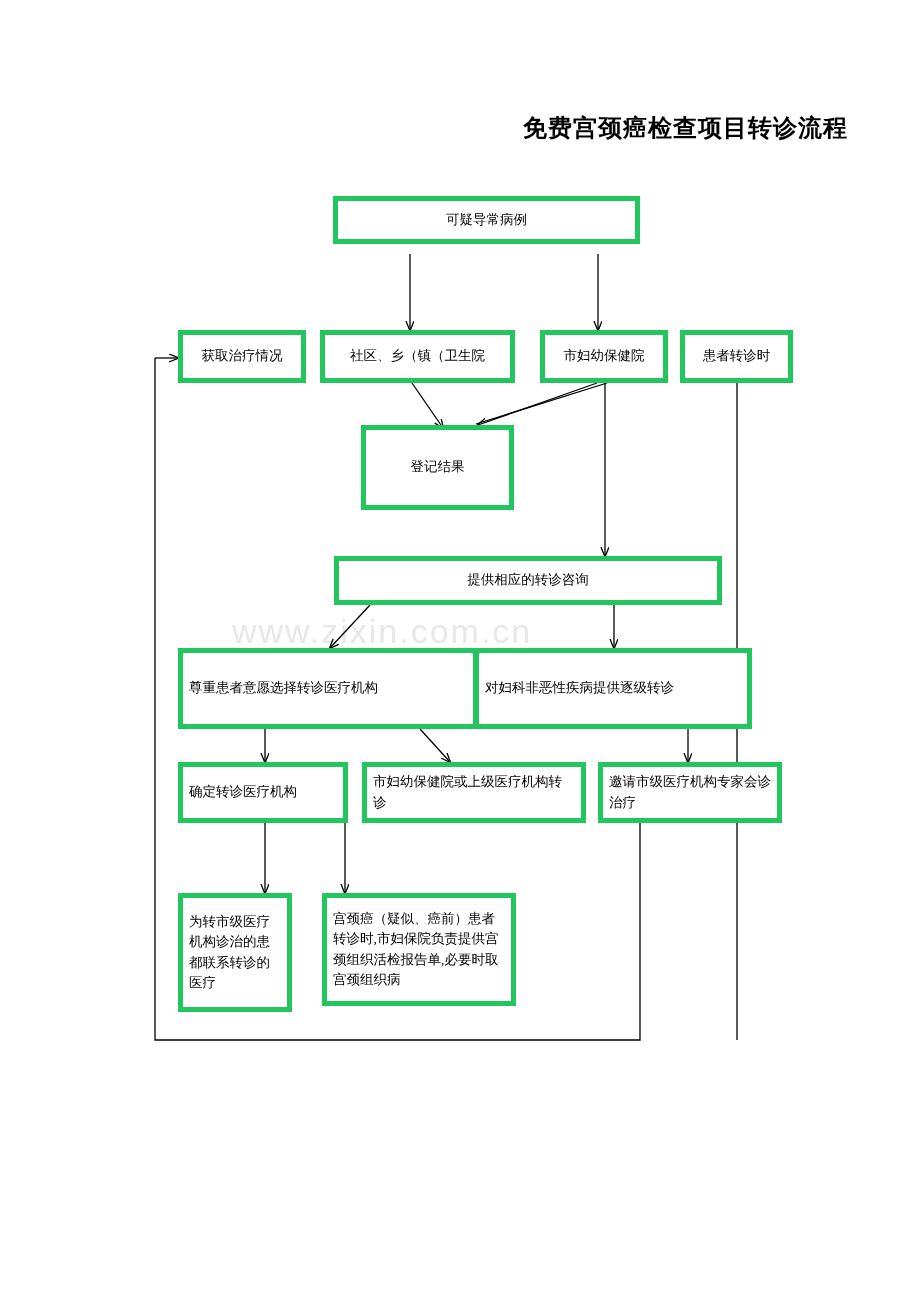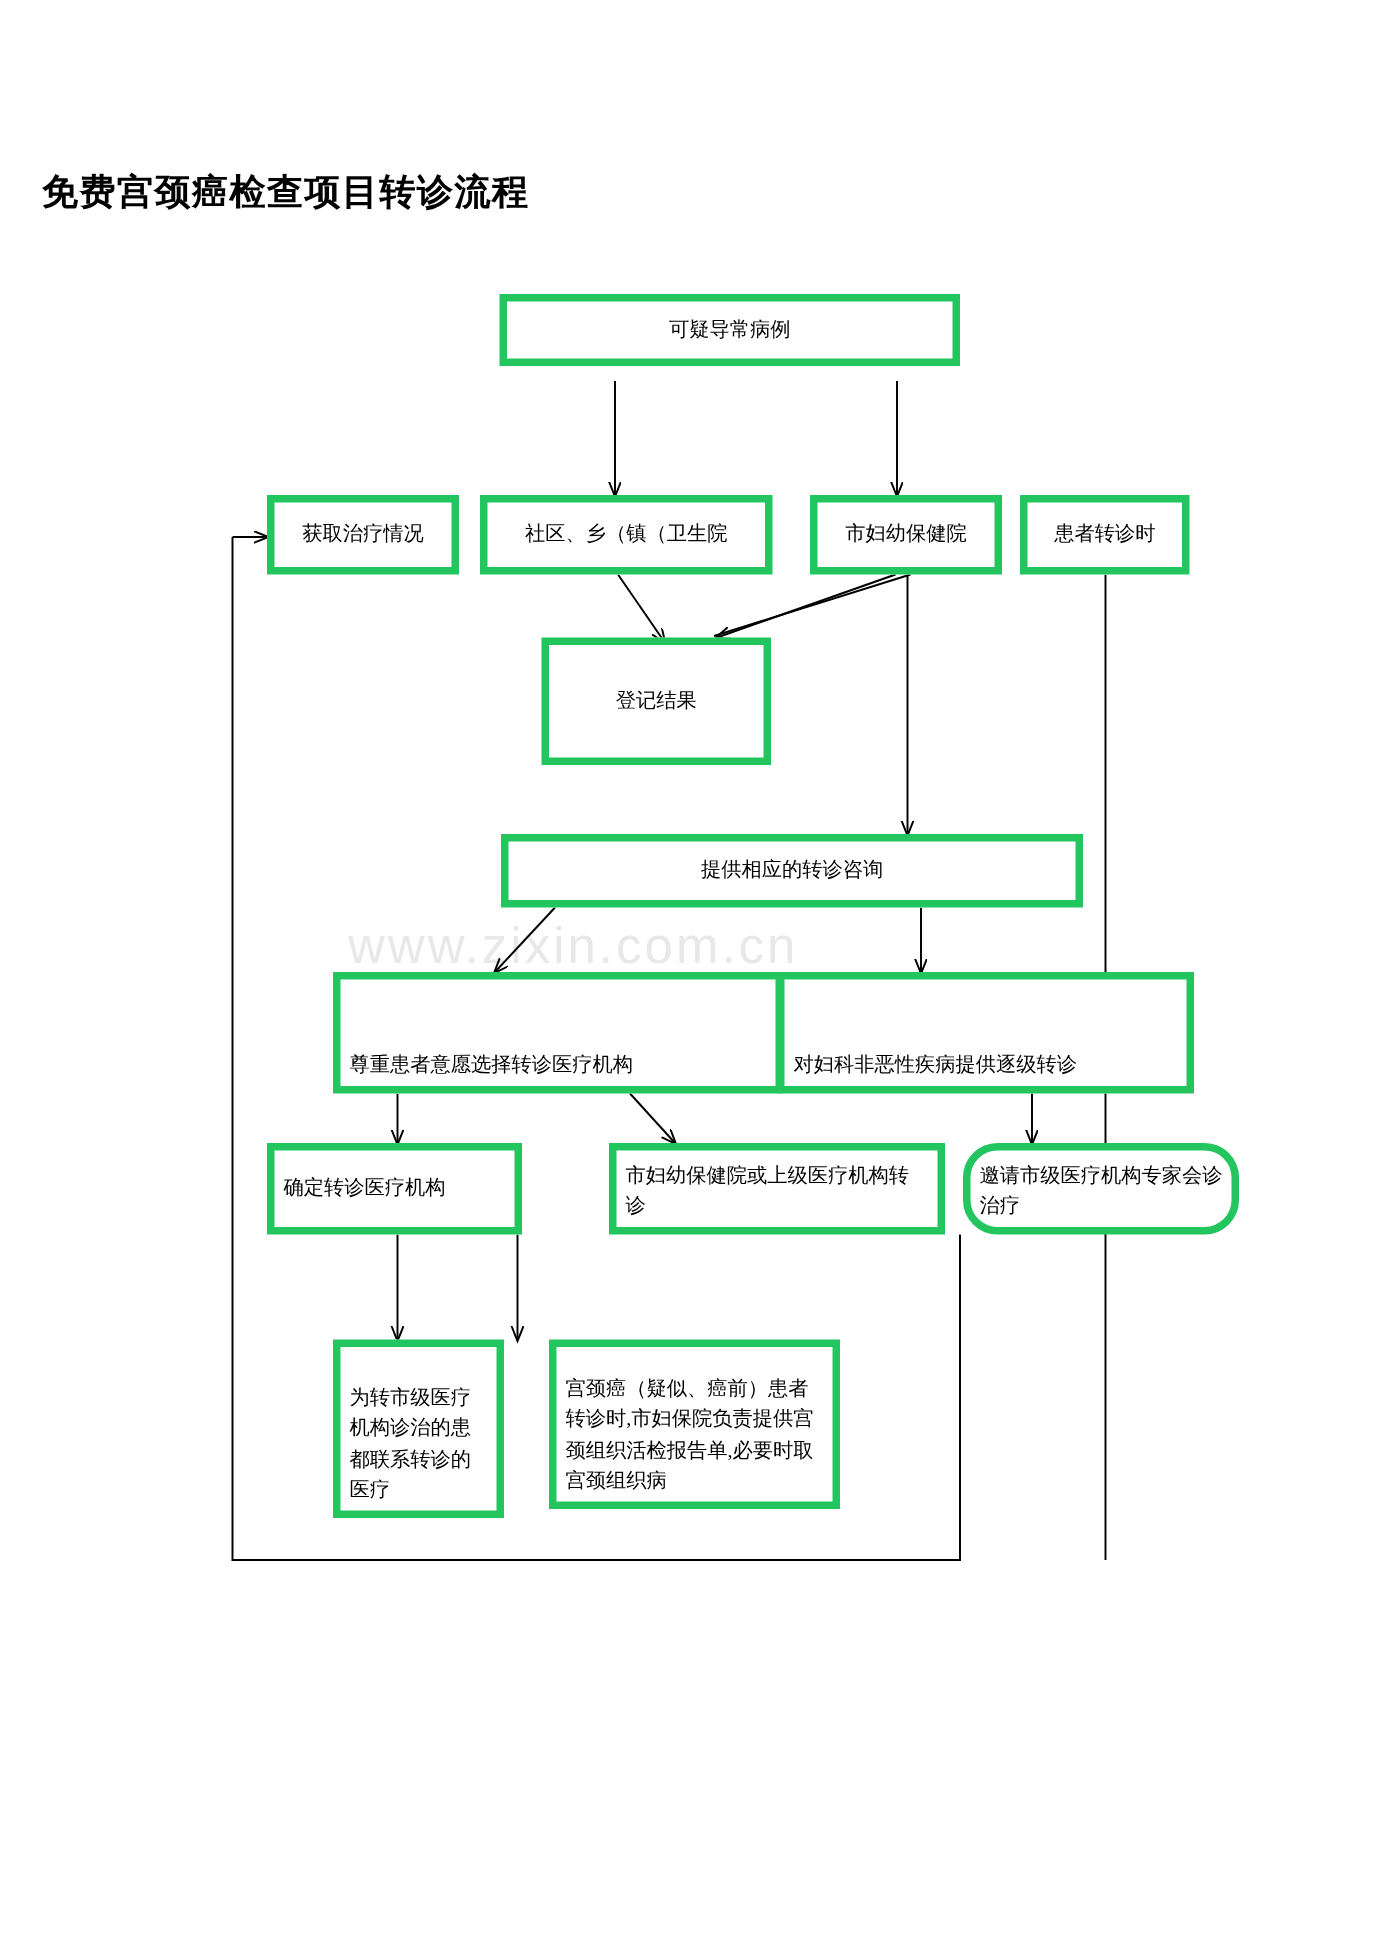--- a/index.html
+++ b/index.html
@@ -16,25 +16,24 @@
     width: 920px;
     height: 1302px;
     overflow: hidden;
     background: #ffffff;
   }
   #title {
     position: absolute;
     left: 0;
     top: 112px;
     width: 848px;
-    text-align: left;
+    text-align: right;
     font-size: 24px;
     font-weight: bold;
     letter-spacing: 1px;
-    padding-left: 28px;
   }
   .watermark {
     position: absolute;
     left: 232px;
     top: 612px;
     width: 460px;
     font-family: "Liberation Sans", sans-serif;
     font-size: 34px;
     color: #e8e8e8;
     letter-spacing: 2px;
@@ -55,24 +54,23 @@
   }
   .node .txt {
     width: 100%;
   }
   .center-mid {
     align-items: center;
     justify-content: center;
     text-align: center;
   }
   .left-top {
-    align-items: flex-end;
+    align-items: center;
     justify-content: flex-start;
     text-align: left;
-    margin-left: 44px;
   }
   .left-mid {
     align-items: center;
     justify-content: flex-start;
     text-align: left;
   }
   svg#edges {
     position: absolute;
     left: 0;
     top: 0;
@@ -172,21 +170,21 @@
   </div>
 
   <div class="node left-mid" style="left:178px; top:762px; width:170px; height:61px;">
     <span class="txt">确定转诊医疗机构</span>
   </div>
 
   <div class="node left-top" style="left:362px; top:762px; width:224px; height:61px;">
     <span class="txt">市妇幼保健院或上级医疗机构转诊</span>
   </div>
 
-  <div class="node left-top" style="left:598px; top:762px; width:184px; height:61px;border-radius:23px;">
+  <div class="node left-top" style="left:598px; top:762px; width:184px; height:61px;">
     <span class="txt">邀请市级医疗机构专家会诊治疗</span>
   </div>
 
   <div class="node left-top" style="left:178px; top:893px; width:114px; height:119px;">
     <span class="txt">为转市级医疗机构诊治的患都联系转诊的医疗</span>
   </div>
 
   <div class="node left-top" style="left:322px; top:893px; width:194px; height:113px;">
     <span class="txt">宫颈癌（疑似、癌前）患者转诊时,市妇保院负责提供宫颈组织活检报告单,必要时取宫颈组织病</span>
   </div>

